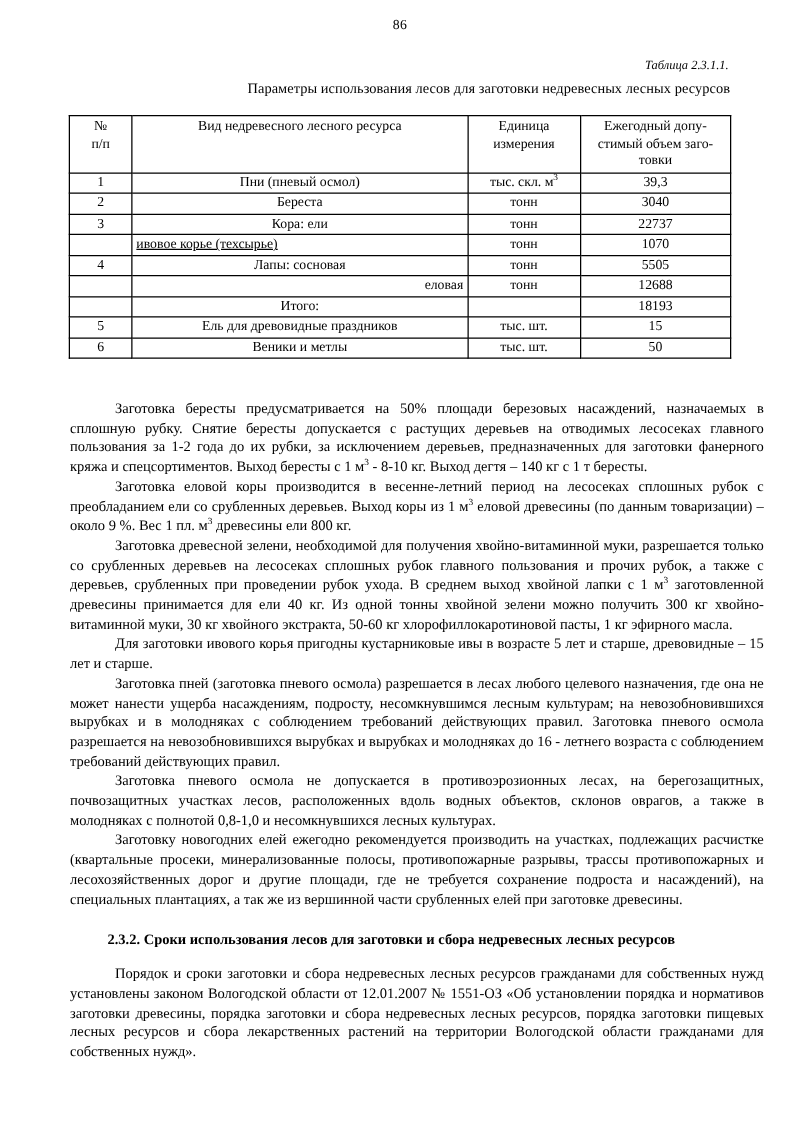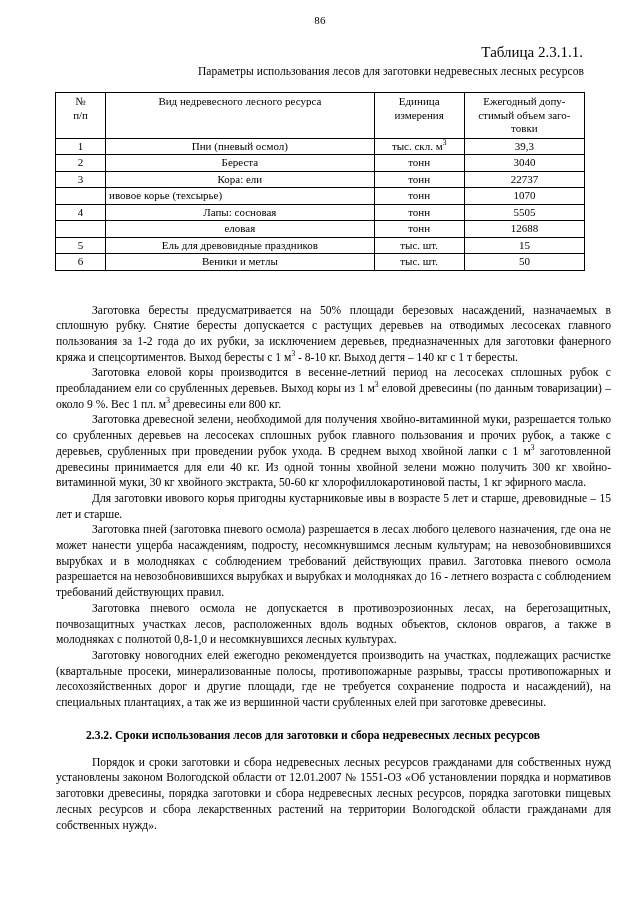--- a/index.html
+++ b/index.html
@@ -27,23 +27,24 @@
     line-height: 13px;
     padding-top: 12px;
     letter-spacing: 0.2px;
   }
   .table-caption-wrap {
     margin-top: 18px;
     padding: 0 56px 0 56px;
   }
   .table-number {
     text-align: right;
-    font-size: 15px;
+    font-size: 10px;
     line-height: 15px;
     padding-right: 1px;
+    font-style: italic;
   }
   .table-title {
     text-align: right;
     font-size: 11.5px;
     line-height: 16px;
     margin-top: 3px;
     letter-spacing: 0.05px;
   }
   table.params {
     border-collapse: collapse;
@@ -64,22 +65,22 @@
     vertical-align: top;
     padding-top: 2px;
     padding-bottom: 2px;
   }
   .col-no      { width: 50px; }
   .col-kind    { width: 268px; }
   .col-unit    { width: 90px; }
   .col-volume  { width: 120px; }
   td.c { text-align: center; }
   td.l { text-align: center; padding-left: 5px; }
-  td.indent { text-align: left; padding-left: 60px; }
-  td.indent2 { text-align: center; padding-left: 70px; }
+  td.indent { text-align: left; padding-left: 60px; text-decoration: underline; }
+  td.indent2 { text-align: right; padding-left: 70px; }
   sup { font-size: 7.5px; vertical-align: super; line-height: 0; }
 
   .body-text {
     margin: 0;
     padding: 0 29px 0 56px;
     font-size: 11.6px;
     line-height: 15.7px;
     text-align: justify;
     text-indent: 36px;
     hyphens: manual;
@@ -165,20 +166,26 @@
           <td class="c">тонн</td>
           <td class="c">5505</td>
         </tr>
         <tr>
           <td class="c"></td>
           <td class="indent2">еловая</td>
           <td class="c">тонн</td>
           <td class="c">12688</td>
         </tr>
         <tr>
+          <td class="c"></td>
+          <td class="l">Итого:</td>
+          <td class="c"></td>
+          <td class="c">18193</td>
+        </tr>
+        <tr>
           <td class="c">5</td>
           <td class="l">Ель для древовидные праздников</td>
           <td class="c">тыс. шт.</td>
           <td class="c">15</td>
         </tr>
         <tr>
           <td class="c">6</td>
           <td class="l">Веники и метлы</td>
           <td class="c">тыс. шт.</td>
           <td class="c">50</td>

